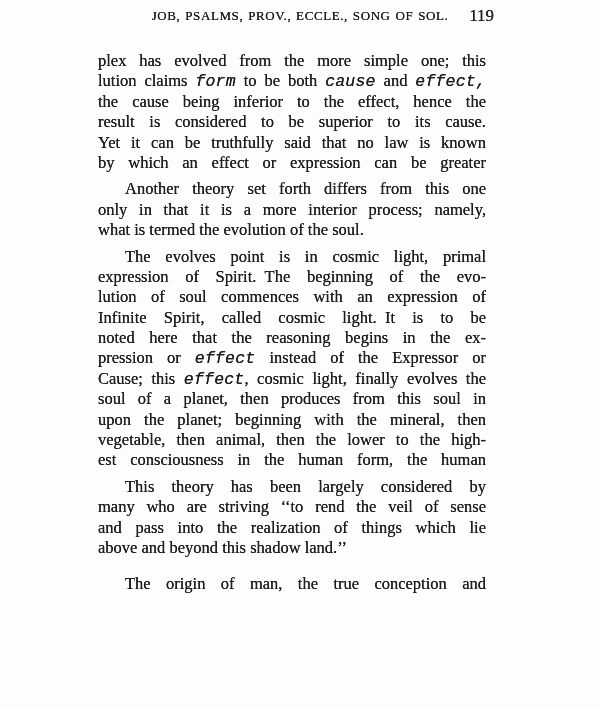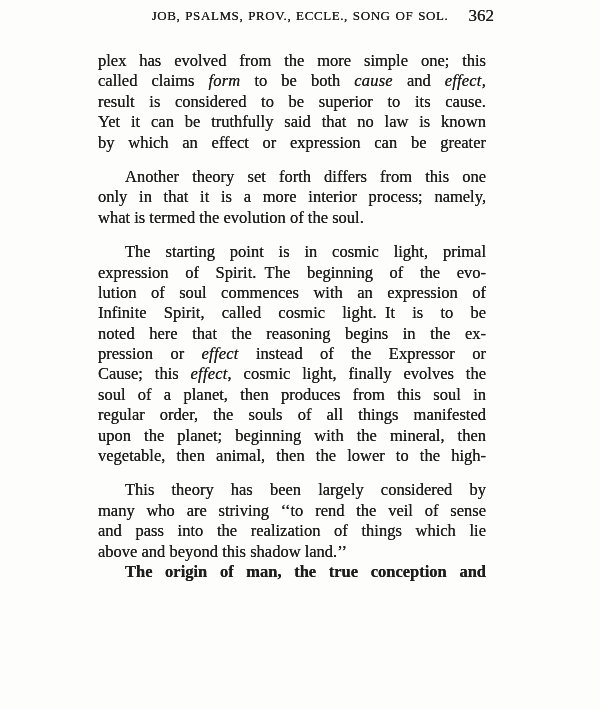--- a/index.html
+++ b/index.html
@@ -47,76 +47,78 @@
   .text-block {
     position: absolute;
     top: 51px;
     left: 98px;
     width: 388px;
     font-size: 16.5px;
     line-height: 20.4px;
     text-shadow: 0 0 0.3px currentColor;
   }
   .paragraph { margin: 0; }
-  .paragraph + .paragraph { margin-top: 14px; }
+  .paragraph + .paragraph { margin-top: 6px; }
   
-  .paragraph:nth-child(5) { margin-top: 0; font-weight: bold; }
+  .paragraph:nth-child(5) { margin-top: 16px; }
   .line {
     text-align: justify;
     text-align-last: justify;
     height: 20.4px;
     overflow: hidden;
     white-space: nowrap;
   }
   .line.last {
     text-align-last: left;
   }
   .line.indent {
     text-indent: 27px;
   }
   .line em {
     font-style: italic;
     letter-spacing: 0.2px;
+    font-family: Liberation Mono, monospace;
   }
 </style>
 </head>
 <body>
 
 <div class="book-page">
 
   <div class="running-head">
     <div class="head-title">JOB, PSALMS, PROV., ECCLE., SONG OF SOL.</div>
-    <div class="page-number">362</div>
+    <div class="page-number">119</div>
   </div>
 
   <div class="text-block">
       <div class="paragraph">
         <div class="line"><span>plex has evolved from the more simple one; this</span></div>
-        <div class="line"><span>called claims </span><em>form</em><span> to be both </span><em>cause</em><span> and </span><em>effect,</em></div>
+        <div class="line"><span>lution claims </span><em>form</em><span> to be both </span><em>cause</em><span> and </span><em>effect,</em></div>
+        <div class="line"><span>the cause being inferior to the effect, hence the</span></div>
         <div class="line"><span>result is considered to be superior to its cause.</span></div>
         <div class="line"><span>Yet it can be truthfully said that no law is known</span></div>
         <div class="line"><span>by which an effect or expression can be greater</span></div>
       </div>
       <div class="paragraph">
         <div class="line indent"><span>Another theory set forth differs from this one</span></div>
         <div class="line"><span>only in that it is a more interior process; namely,</span></div>
         <div class="line last"><span>what is termed the evolution of the soul.</span></div>
       </div>
       <div class="paragraph">
-        <div class="line indent"><span>The starting point is in cosmic light, primal</span></div>
+        <div class="line indent"><span>The evolves point is in cosmic light, primal</span></div>
         <div class="line"><span>expression of Spirit. The beginning of the evo-</span></div>
         <div class="line"><span>lution of soul commences with an expression of</span></div>
         <div class="line"><span>Infinite Spirit, called cosmic light. It is to be</span></div>
         <div class="line"><span>noted here that the reasoning begins in the ex-</span></div>
         <div class="line"><span>pression or </span><em>effect</em><span> instead of the Expressor or</span></div>
         <div class="line"><span>Cause; this </span><em>effect</em><span>, cosmic light, finally evolves the</span></div>
         <div class="line"><span>soul of a planet, then produces from this soul in</span></div>
-        <div class="line"><span>regular order, the souls of all things manifested</span></div>
         <div class="line"><span>upon the planet; beginning with the mineral, then</span></div>
         <div class="line"><span>vegetable, then animal, then the lower to the high-</span></div>
+        <div class="line"><span>est consciousness in the human form, the human</span></div>
       </div>
       <div class="paragraph">
         <div class="line indent"><span>This theory has been largely considered by</span></div>
         <div class="line"><span>many who are striving ‘‘to rend the veil of sense</span></div>
         <div class="line"><span>and pass into the realization of things which lie</span></div>
         <div class="line last"><span>above and beyond this shadow land.’’</span></div>
       </div>
       <div class="paragraph">
         <div class="line indent"><span>The origin of man, the true conception and</span></div>
       </div>

